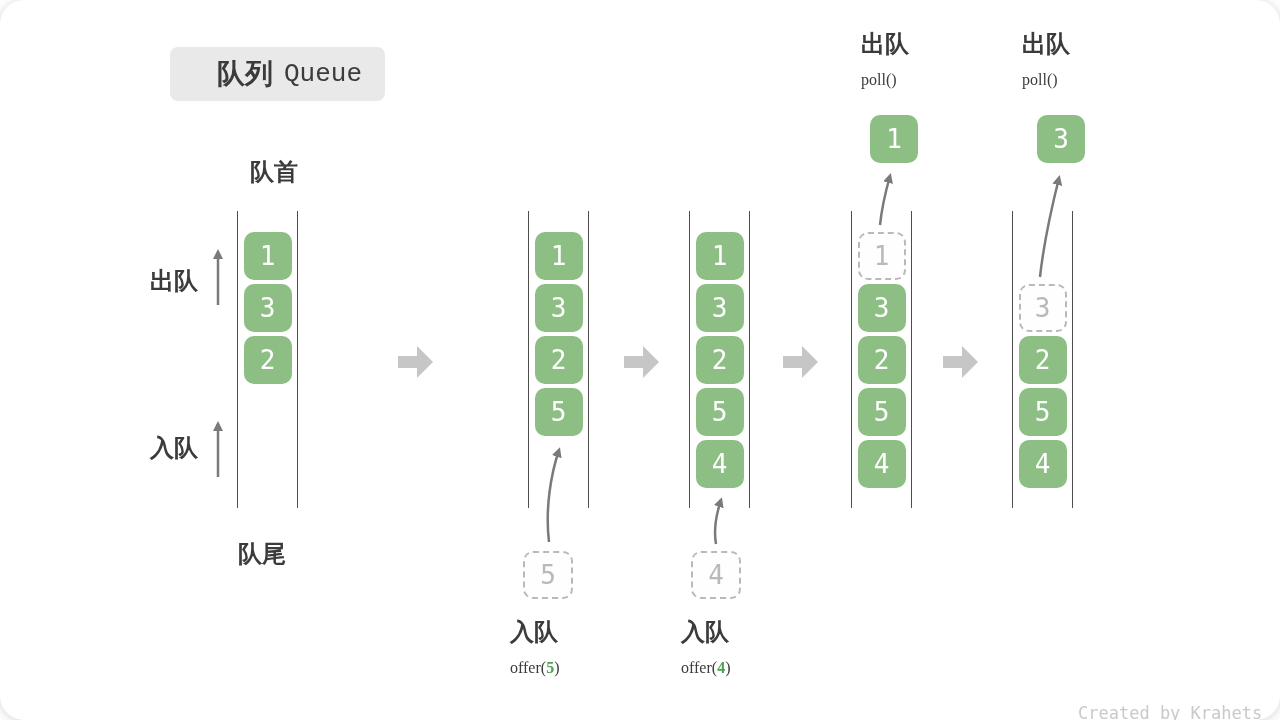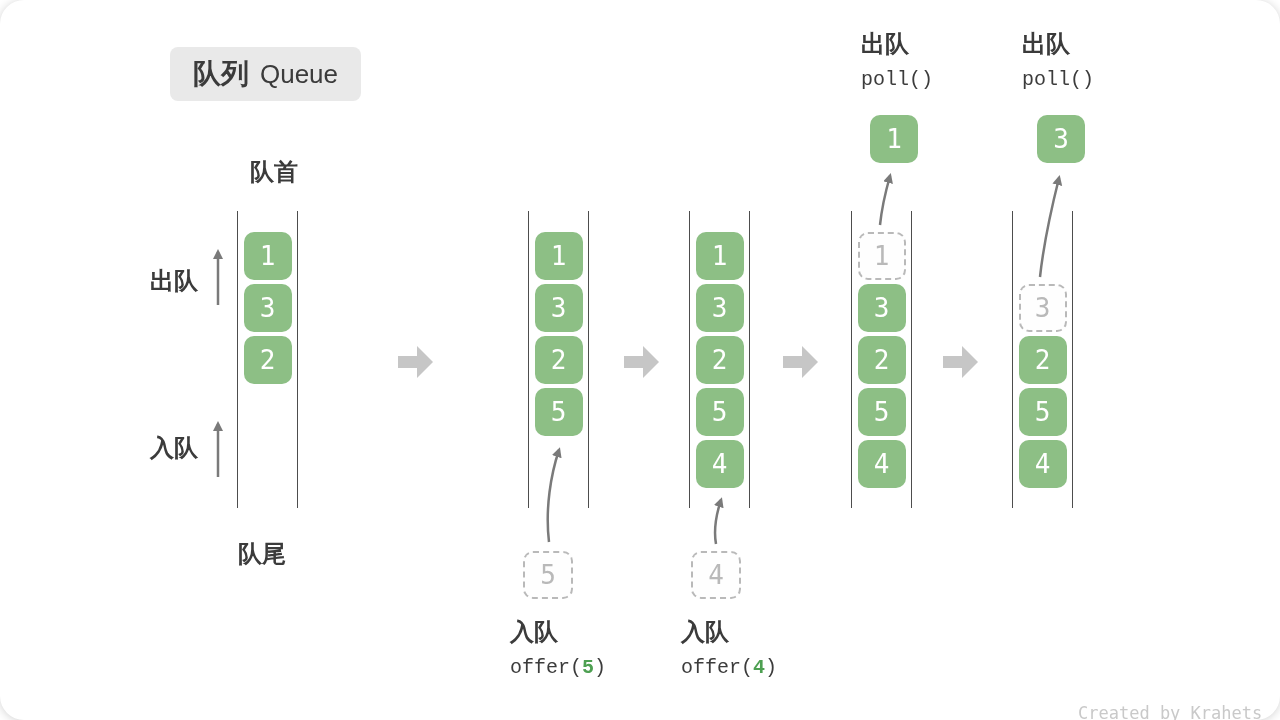--- a/index.html
+++ b/index.html
@@ -6,24 +6,24 @@
   .card{
     position:relative;width:1280px;height:720px;background:#fff;
     border-radius:24px;box-shadow:0 1px 10px rgba(0,0,0,.18);
     overflow:hidden;
     font-family:"Liberation Sans","DejaVu Sans",sans-serif;
     color:var(--color-text,#3b3b3b);
   }
   .abs{position:absolute;}
   .title-box{
     left:170px;top:47px;width:191px;height:54px;background:#e9e9e9;
-    border-radius:8px;display:flex;align-items:center;justify-content:center;gap:11px;
+    border-radius:8px;display:flex;align-items:center;justify-content:center;gap:11px;padding-left:24px;
   }
   .title-zh{font-size:28px;font-weight:bold;}
-  .title-en{font-family:Liberation Sans, sans-serif;font-size:26px;}
+  .title-en{font-family:Liberation Mono, monospace;font-size:26px;}
   .cn-label{font-size:24px;font-weight:bold;white-space:nowrap;}
   .front-label{left:238px;top:156px;width:60px;text-align:right;}
   .rear-label{left:238px;top:538px;width:60px;text-align:left;}
   .deq-label{left:150px;top:265px;width:62px;text-align:left;}
   .enq-label{left:150px;top:432px;width:62px;text-align:left;}
   .queue{
     position:absolute;top:211px;height:297px;width:59px;
     border-left:1.5px solid var(--color-line,#4d4d4d);
     border-right:1.5px solid var(--color-line,#4d4d4d);
   }
@@ -44,22 +44,22 @@
     display:flex;align-items:center;justify-content:center;
     font-family:"DejaVu Sans Mono","Liberation Mono",monospace;font-size:26px;
   }
   .free-ghost{border:2px dashed var(--color-ghost,#b9b9b9);background:#fefefe;color:var(--color-ghost,#b9b9b9);}
   .free-green{background:var(--color-box-green,#8dbf85);color:#fff;border:none;width:48px;}
   .in5{left:523px;top:551px;} .in4{left:691px;top:551px;}
   .pop1{left:870px;top:115px;} .pop3{left:1037px;top:115px;}
   .op{line-height:36px;white-space:nowrap;}
   .op .cn{font-size:24px;font-weight:bold;display:block;}
   .op .code{
-    font-family:Liberation Mono, monospace;
-    font-size:20px;display:block;color:#3c3c3c;
+    font-family:Liberation Serif, serif;
+    font-size:16px;display:block;color:#3c3c3c;
   }
   .op .arg{color:var(--color-code-green,#4ea052);font-weight:bold;}
   .opb1{left:510px;top:614px;} .opb2{left:681px;top:614px;}
   .opa1{left:861px;top:26px;} .opa2{left:1022px;top:26px;}
   .overlay{left:0;top:0;width:1280px;height:720px;pointer-events:none;}
   .watermark{
     left:1078px;top:675px;font-family:"DejaVu Sans Mono","Liberation Mono",monospace;
     font-size:17px;color:#c9c9c9;white-space:nowrap;margin-top:28px;
   }
 </style>

